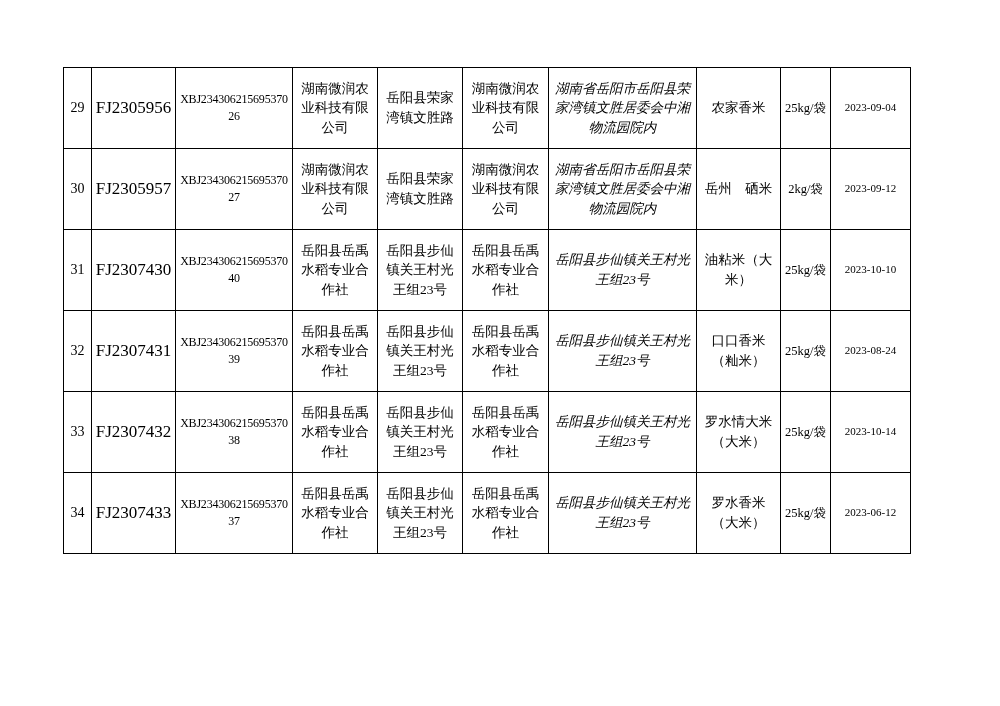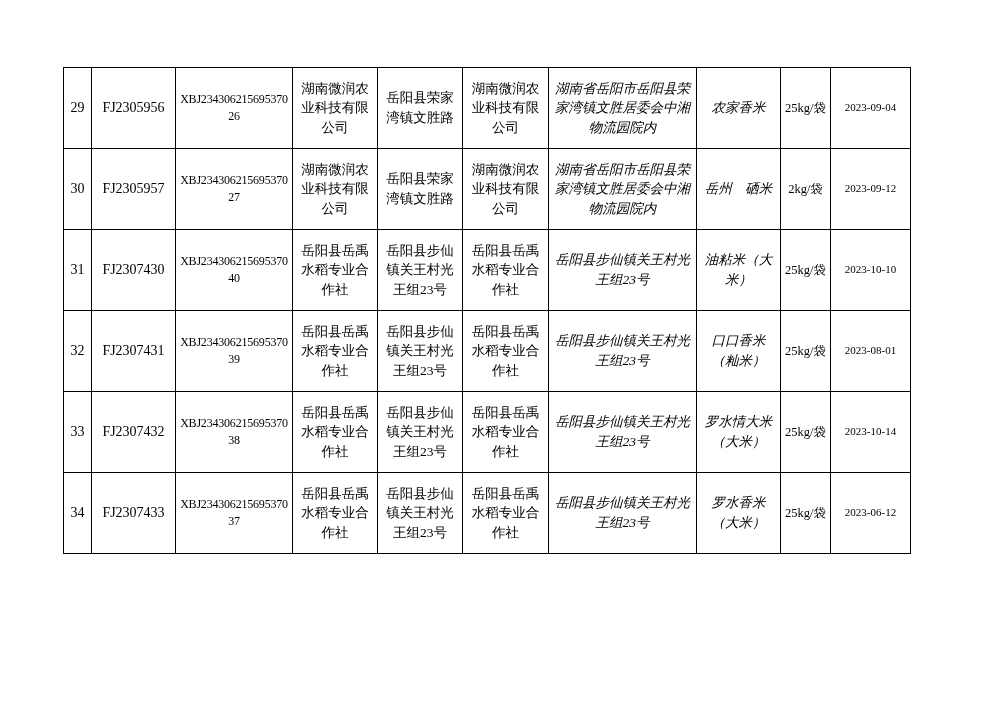--- a/index.html
+++ b/index.html
@@ -46,25 +46,25 @@
   col.c-bar    { width: 117px; }
   col.c-prod   { width: 85px; }
   col.c-addr   { width: 85px; }
   col.c-mfr    { width: 86px; }
   col.c-maddr  { width: 148px; }
   col.c-name   { width: 84px; }
   col.c-spec   { width: 50px; }
   col.c-date   { width: 80px; }
 
   .cell-idx   { font-size: 14px; }
-  .cell-code  { font-size: 14px; letter-spacing: 0; }
+  .cell-code  { font-size: 17px; letter-spacing: 0; }
   .cell-bar   { font-size: 12px; letter-spacing: -0.2px; }
   .cell-cn    { font-size: 13.5px; }
   .cell-maddr { font-size: 13.5px; font-style: italic; }
-  .cell-name  { font-size: 13.5px; font-style: italic; }
+  .cell-name  { font-size: 13.5px; }
   .cell-spec  { font-size: 12.5px; }
   .cell-date  { font-size: 11px; }
 
   .row-tall td { height: 72px; }
 </style>
 </head>
 <body>
 
 <div class="page">
   <div class="table-wrap">
@@ -121,21 +121,21 @@
         <tr class="row-tall">
           <td class="cell-idx">32</td>
           <td class="cell-code">FJ2307431</td>
           <td class="cell-bar">XBJ23430621569537039</td>
           <td class="cell-cn">岳阳县岳禹水稻专业合作社</td>
           <td class="cell-cn">岳阳县步仙镇关王村光王组23号</td>
           <td class="cell-cn">岳阳县岳禹水稻专业合作社</td>
           <td class="cell-maddr">岳阳县步仙镇关王村光王组23号</td>
           <td class="cell-name">口口香米（籼米）</td>
           <td class="cell-spec">25kg/袋</td>
-          <td class="cell-date">2023-08-01</td>
+          <td class="cell-date">2023-08-24</td>
         </tr>
         <tr class="row-tall">
           <td class="cell-idx">33</td>
           <td class="cell-code">FJ2307432</td>
           <td class="cell-bar">XBJ23430621569537038</td>
           <td class="cell-cn">岳阳县岳禹水稻专业合作社</td>
           <td class="cell-cn">岳阳县步仙镇关王村光王组23号</td>
           <td class="cell-cn">岳阳县岳禹水稻专业合作社</td>
           <td class="cell-maddr">岳阳县步仙镇关王村光王组23号</td>
           <td class="cell-name">罗水情大米（大米）</td>

